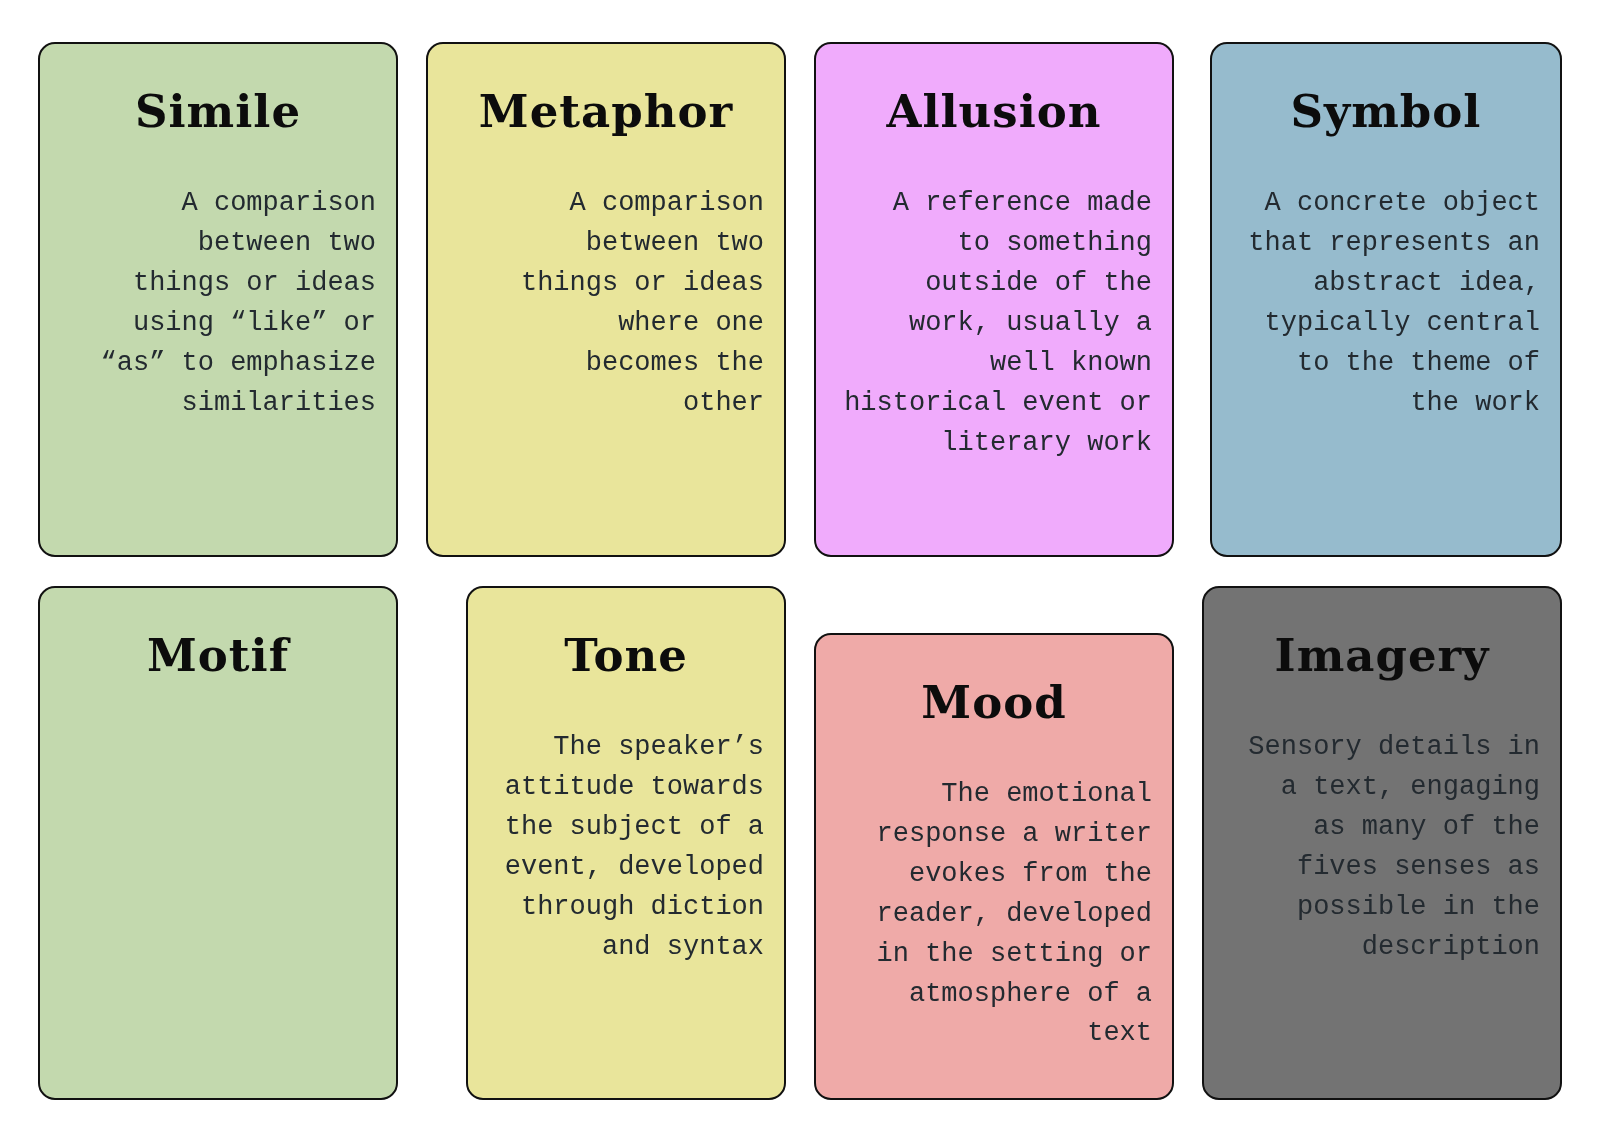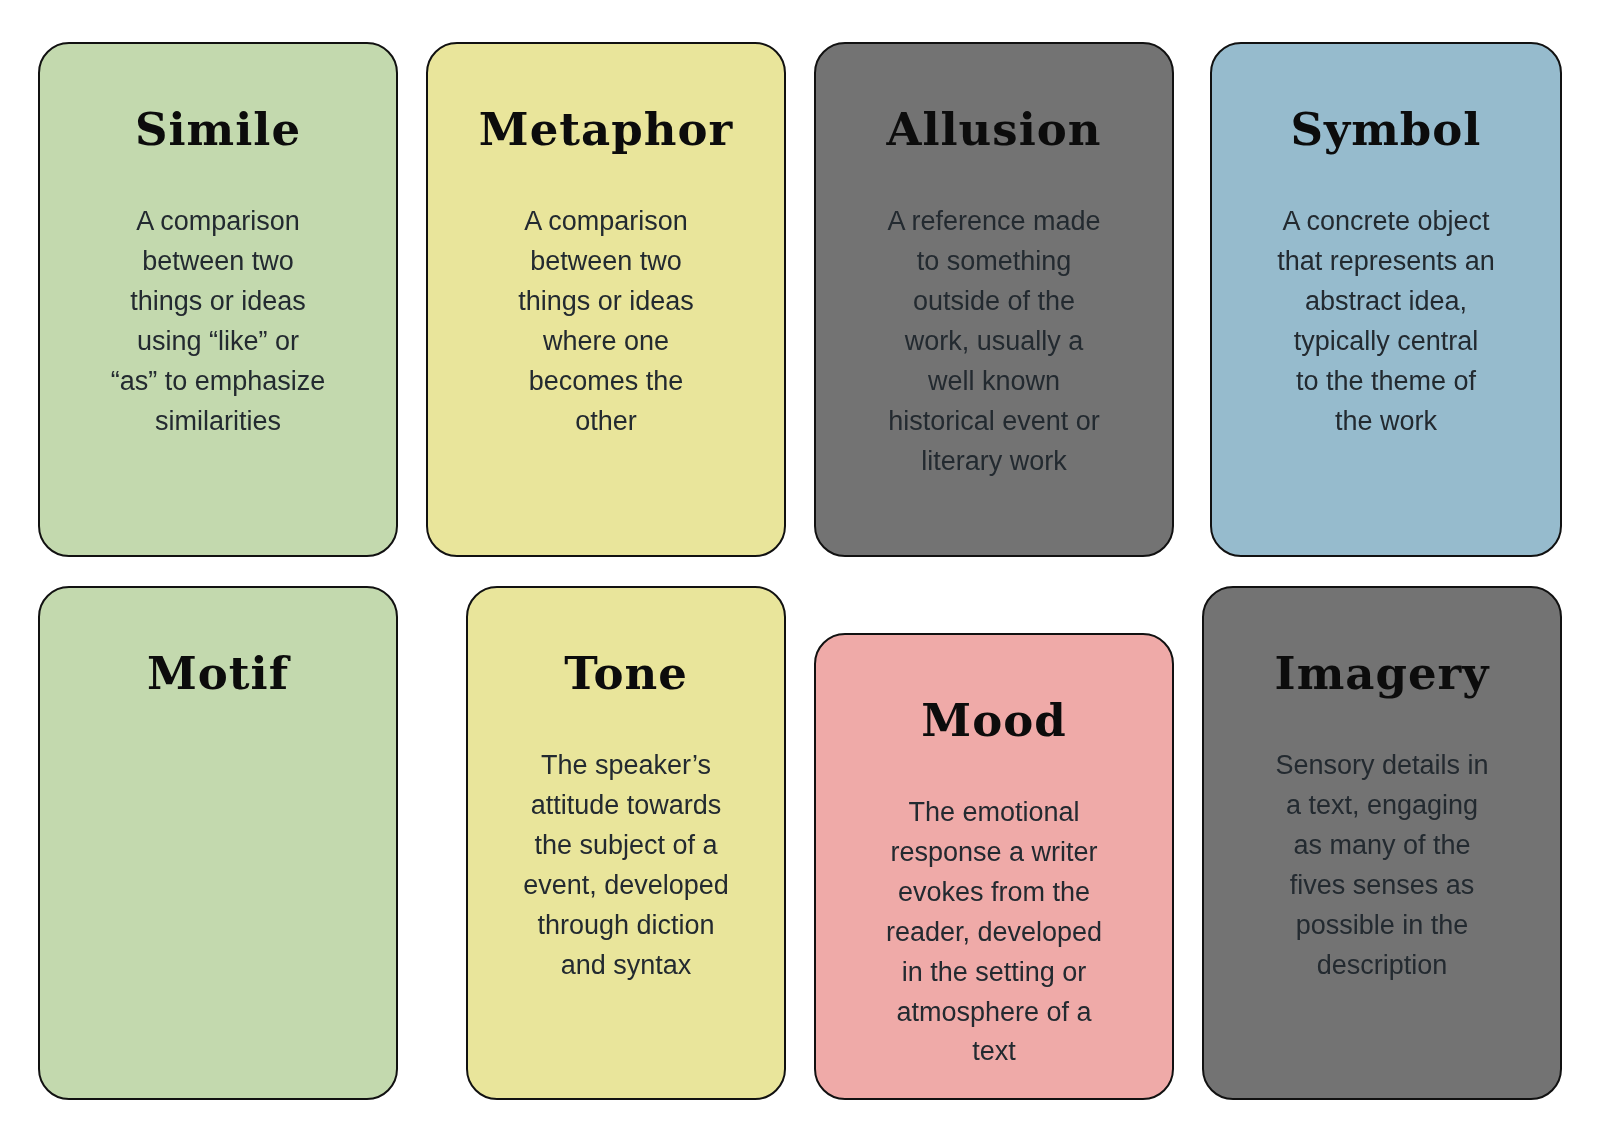--- a/index.html
+++ b/index.html
@@ -24,41 +24,42 @@
     bottom: 31px;
     display: grid;
     grid-template-columns: repeat(4, 1fr);
     grid-template-rows: 1fr 1fr;
     column-gap: 28px;
     row-gap: 29px;
   }
   .card {
     box-sizing: border-box;
     border: 2.5px solid #111111;
-    border-radius: 31px;
-    padding: 58px 20px 0;
+    border-radius: 17px;
+    padding: 40px 20px 0;
     text-align: center;
     overflow: hidden;
   }
   .card-title {
     margin: 0;
     font-family: "DejaVu Serif", serif;
     font-weight: 900;
     font-size: 45px;
     line-height: 1.25;
     letter-spacing: 1px;
     color: #0c0c0c;
   }
   .card-def {
     margin: 44px 0 0;
-    font-family: Liberation Sans, sans-serif;
+    font-family: Liberation Mono, monospace;
     font-size: 27px;
     line-height: 1.48;
     color: #232a30;
     white-space: pre-line;
+    text-align: right;
   }
 </style>
 </head>
 <body>
 
 <div class="page">
   <div class="grid">
 
     <article class="card" style="background-color: rgb(195, 217, 174);">
       <h2 class="card-title">Simile</h2>
@@ -73,21 +74,21 @@
     <article class="card" style="background-color: rgb(233, 229, 155);">
       <h2 class="card-title">Metaphor</h2>
       <p class="card-def">A comparison
 between two
 things or ideas
 where one
 becomes the
 other</p>
     </article>
 
-    <article class="card" style="background-color: #737373;">
+    <article class="card" style="background-color: #f0abfc;">
       <h2 class="card-title">Allusion</h2>
       <p class="card-def">A reference made
 to something
 outside of the
 work, usually a
 well known
 historical event or
 literary work</p>
     </article>
 

